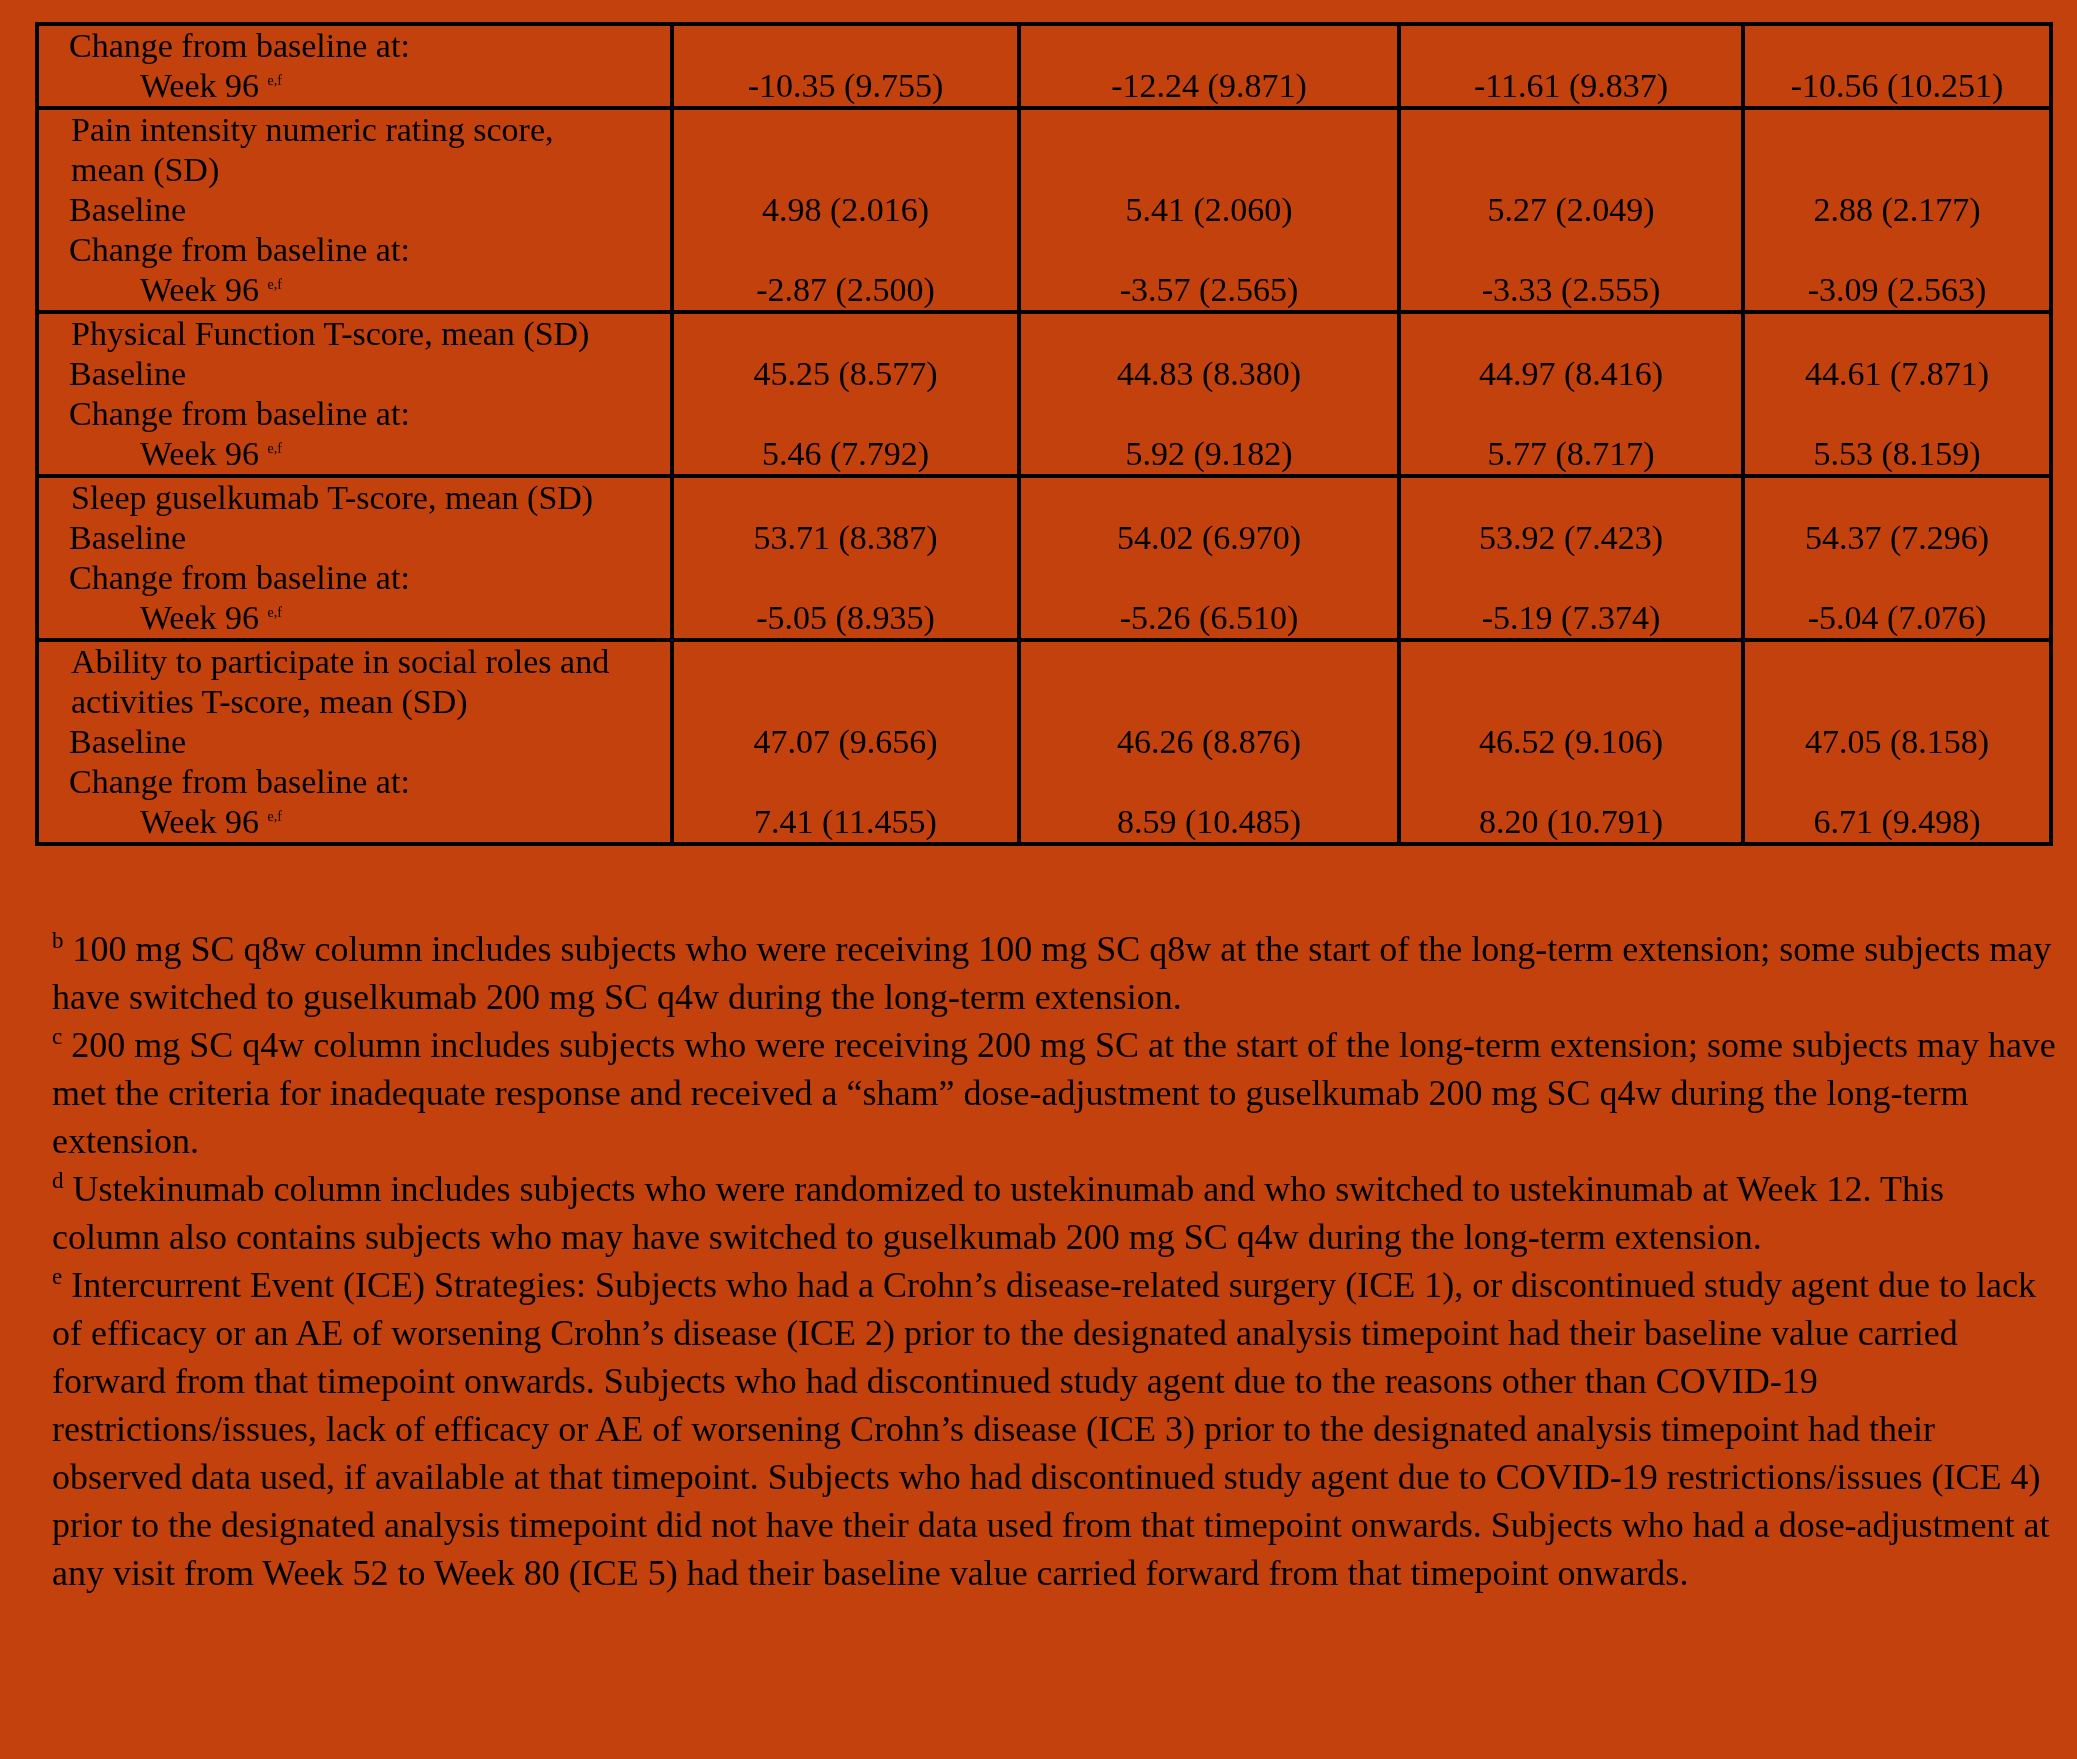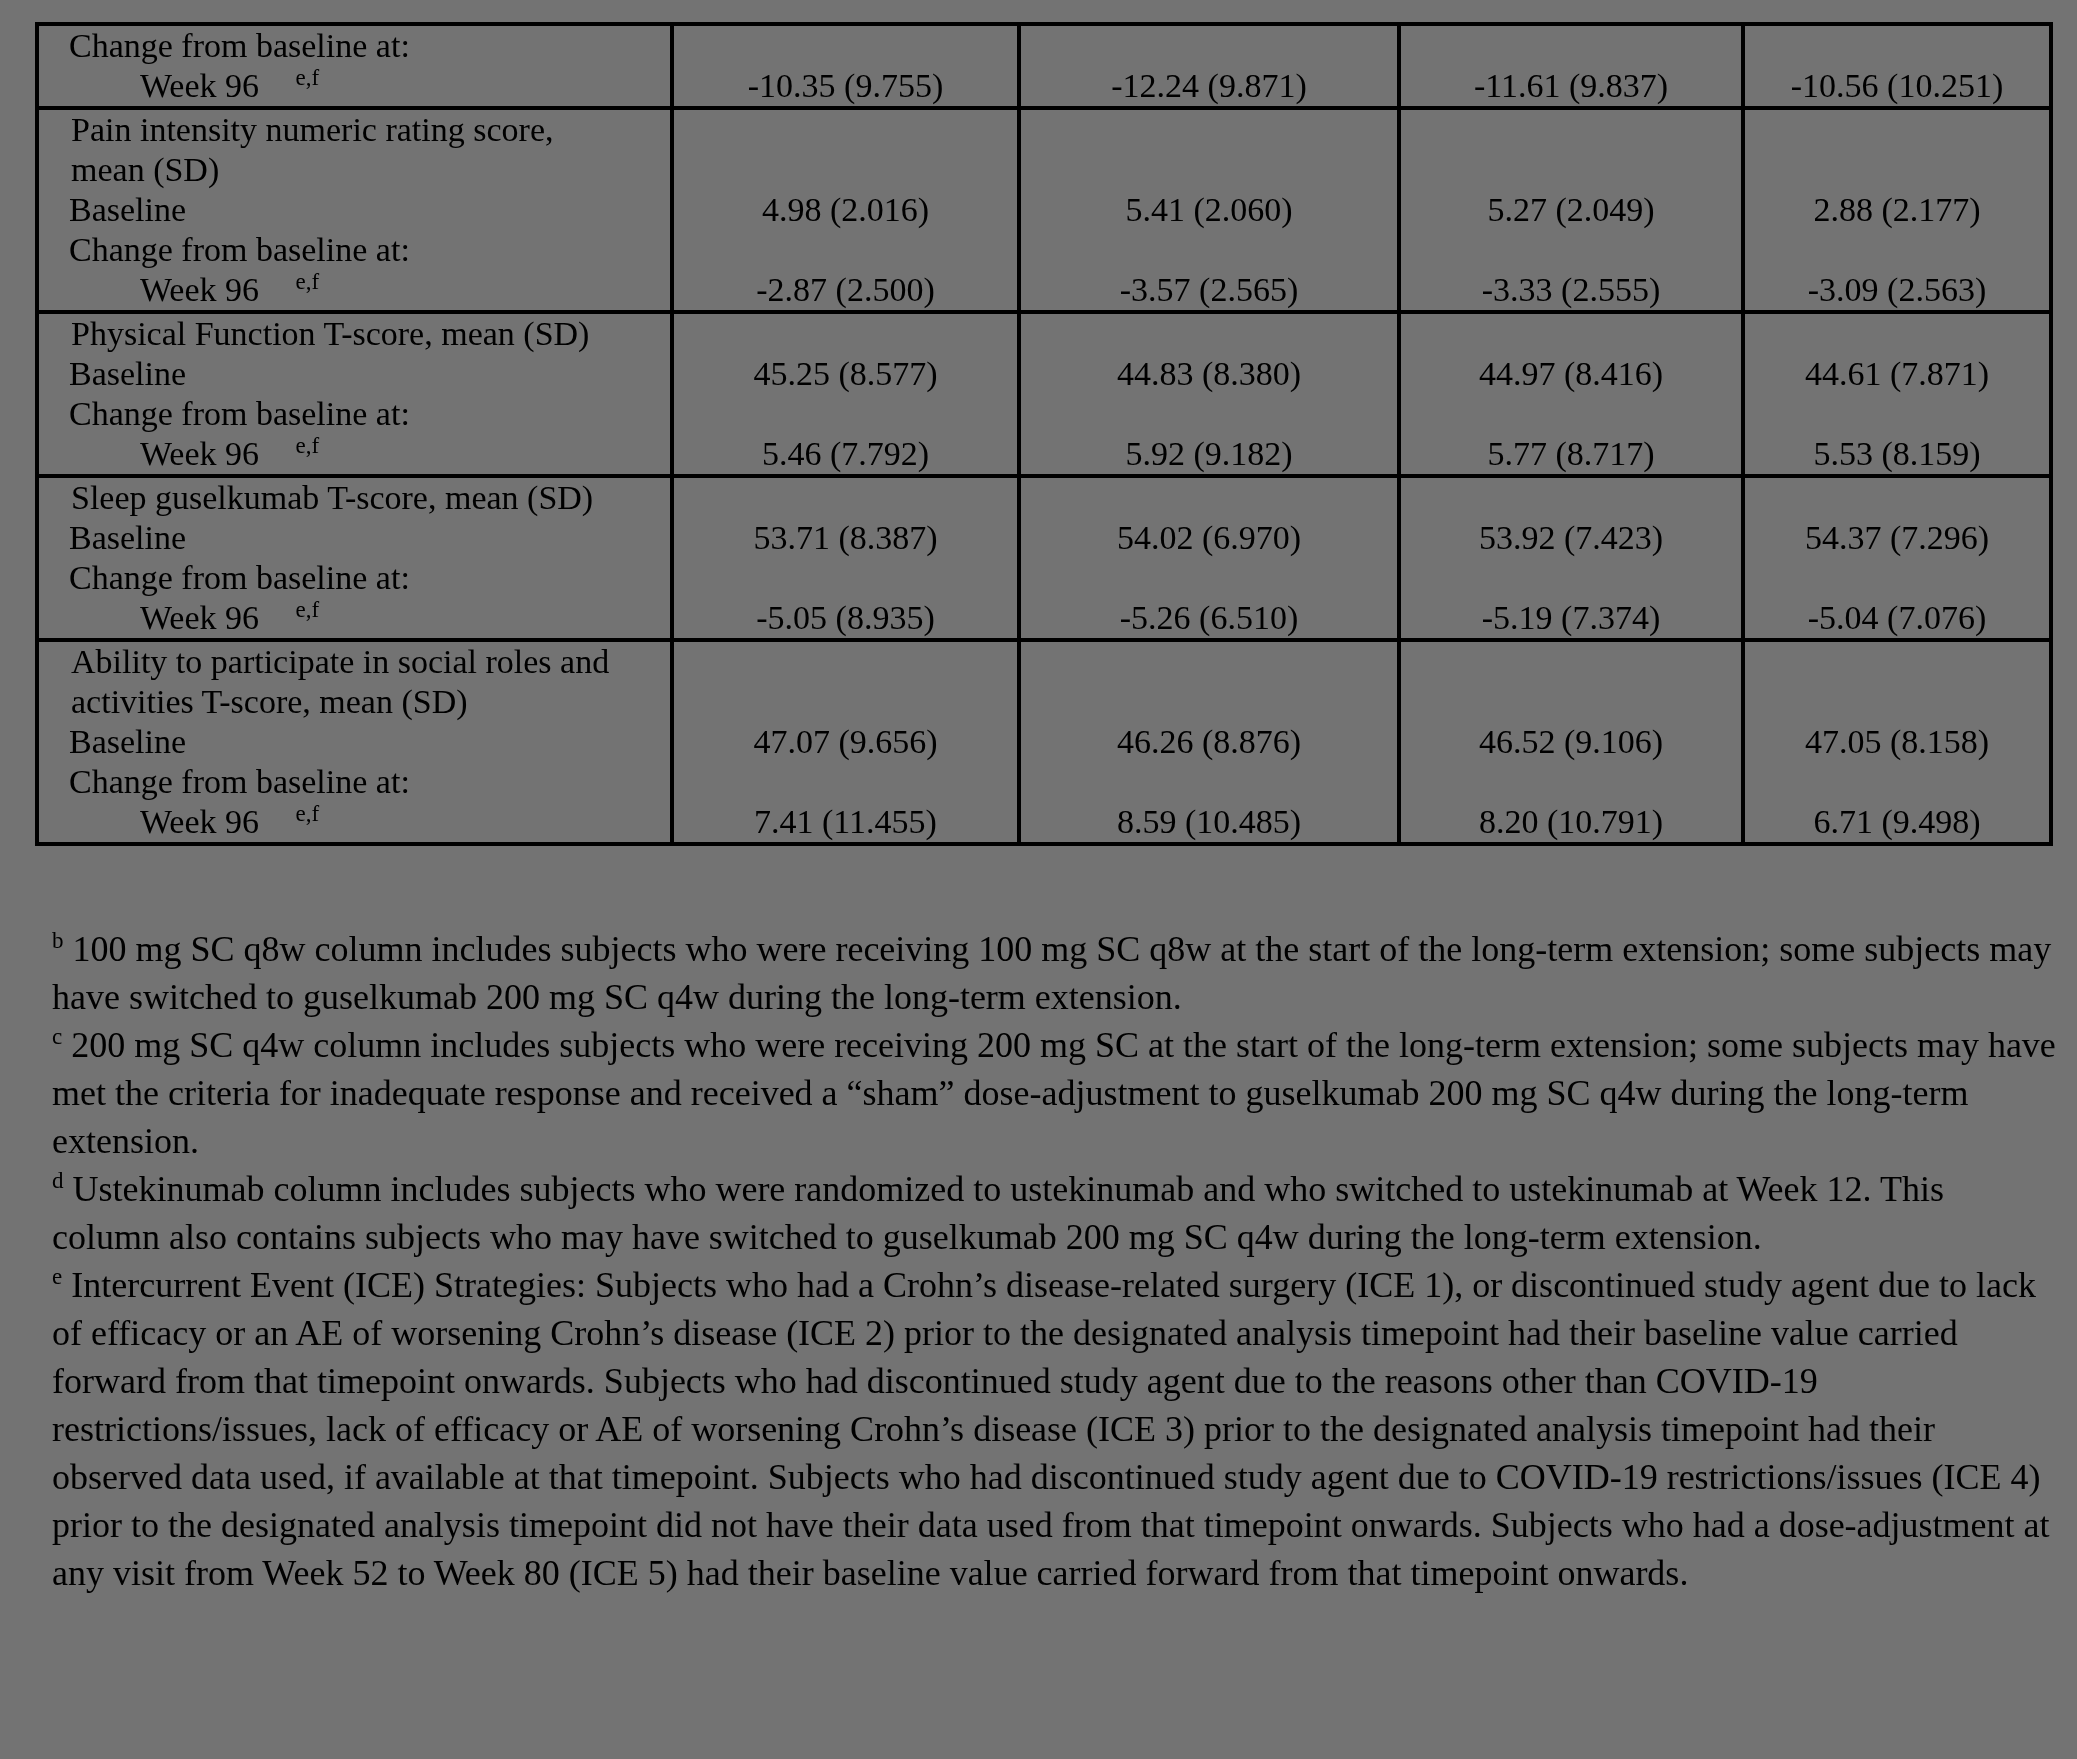--- a/index.html
+++ b/index.html
@@ -1,20 +1,20 @@
 <!DOCTYPE html>
 <html><head>
 <meta charset="utf-8">
 <style>
   html, body { margin: 0; padding: 0; background: #ffffff; }
   .page {
     position: relative;
     width: 2078px;
     height: 1759px;
-    background: #737373;
+    background: #c2410c;
     color: #000000;
     font-family: "Liberation Serif", "DejaVu Serif", serif;
     overflow: hidden;
   }
 
   
   table.promis {
     position: absolute;
     left: 35px;
     top: 22px;
@@ -27,21 +27,21 @@
     vertical-align: top;
     padding: 0;
   }
   .tline { font-size: 34px; line-height: 40px; white-space: nowrap; }
   .label-cell { padding: 4px 0 6px 0; }
   .value-cell { padding: 10px 0 0 0; }
   .vline { text-align: center; }
   .indent-head { padding-left: 32px; }
   .indent-sub  { padding-left: 30px; }
   .indent-week { padding-left: 101px; }
-  sup.fref { font-size: 23px; line-height: 0; vertical-align: super; margin-left: 28px; }
+  sup.fref { font-size: 14px; line-height: 0; vertical-align: super; }
 
   
   .footnotes {
     position: absolute;
     left: 52px;
     top: 925px;
     width: 2004px;
   }
   p.footnote { margin: 0; font-size: 36px; line-height: 48px; text-align: left; }
   sup.fmark { font-size: 23px; line-height: 0; vertical-align: super; }

